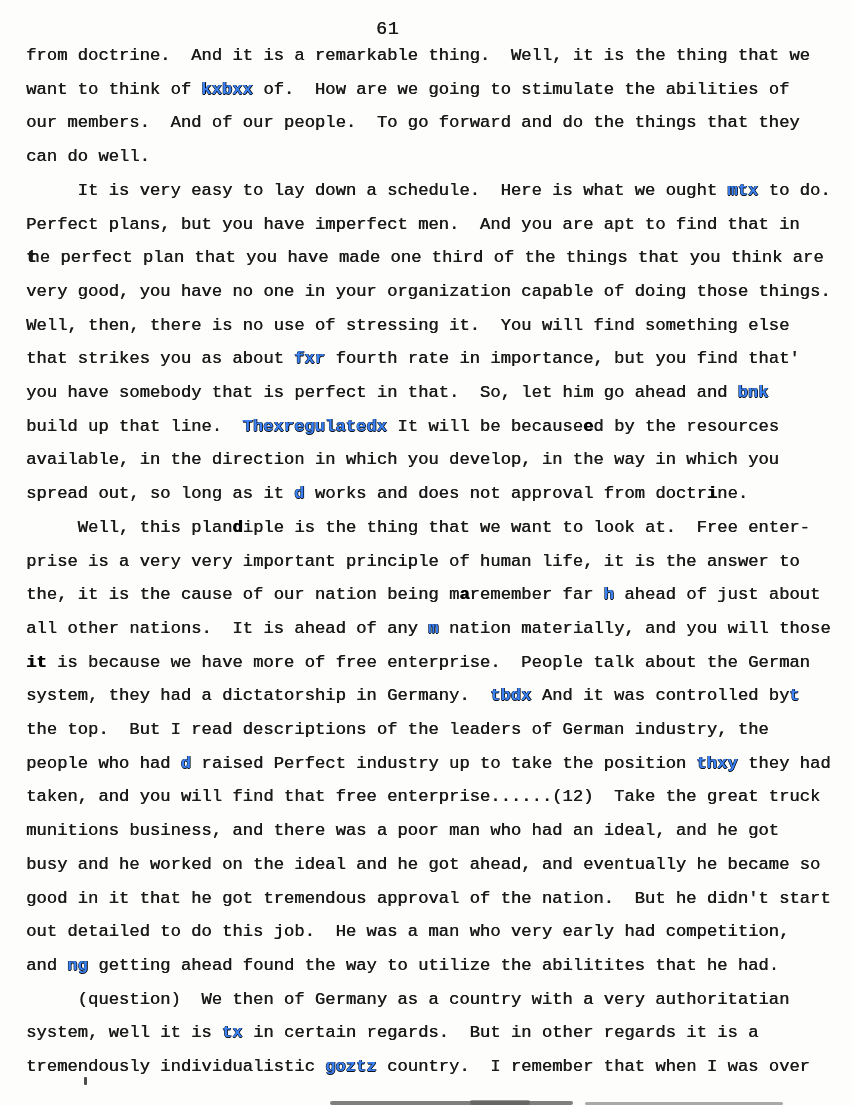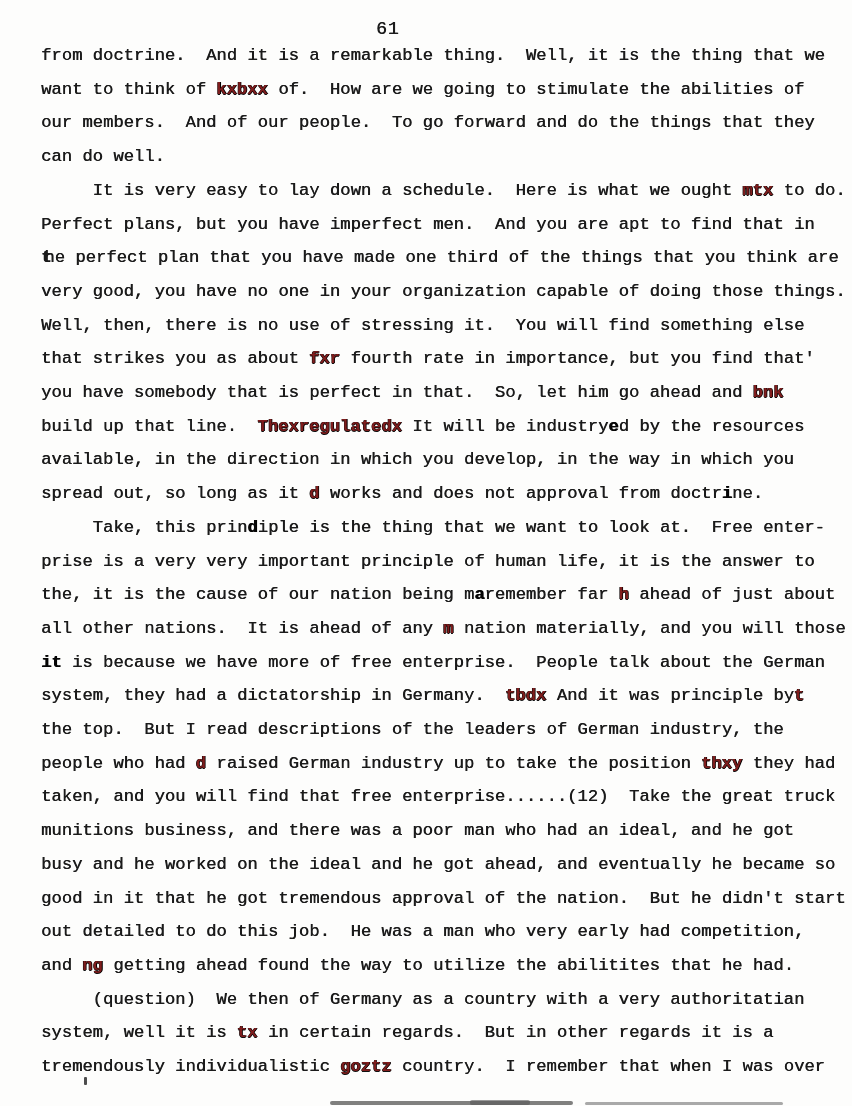--- a/index.html
+++ b/index.html
@@ -31,26 +31,25 @@
     position: absolute;
     left: 26px;
     top: 39px;
     width: 820px;
   }
   .para {
     white-space: pre;
     font-size: 17.2px;
     line-height: 33.7px;
     text-shadow: 0.45px 0 0 currentColor;
-    margin-left: 15px;
   }
   
   .strike {
     font-weight: bold;
-    color: #7f1d1d;
+    color: #3b82f6;
     text-shadow: 0.8px 0 0 #000, 0 0.5px 0 #111, -0.4px 0 0 #000;
   }
   
   .ov {
     font-weight: bold;
     color: #060606;
     text-shadow: 0.7px 0 0 #000;
   }
   
   .sq {
@@ -87,31 +86,31 @@
 want to think of </span><span class="strike">kxbxx</span><span> of.  How are we going to stimulate the abilities of
 our members.  And of our people.  To go forward and do the things that they
 can do well.</span></div>
       <div class="para"><span>     It is very easy to lay down a schedule.  Here is what we ought </span><span class="strike">mtx</span><span> to do.
 Perfect plans, but you have imperfect men.  And you are apt to find that in
 </span><span class="sq">t</span><span>he perfect plan that you have made one third of the things that you think are
 very good, you have no one in your organization capable of doing those things.
 Well, then, there is no use of stressing it.  You will find something else
 that strikes you as about </span><span class="strike">fxr</span><span> fourth rate in importance, but you find that'
 you have somebody that is perfect in that.  So, let him go ahead and </span><span class="strike">bnk</span><span>
-build up that line.  </span><span class="strike">Thexregulatedx</span><span> It will be industry</span><span class="ov">e</span><span>d by the resources
+build up that line.  </span><span class="strike">Thexregulatedx</span><span> It will be because</span><span class="ov">e</span><span>d by the resources
 available, in the direction in which you develop, in the way in which you
 spread out, so long as it </span><span class="strike">d</span><span> works and does not approval from doctr</span><span class="ov">i</span><span>ne.</span></div>
-      <div class="para"><span>     Take, this prin</span><span class="ov">d</span><span>iple is the thing that we want to look at.  Free enter-
+      <div class="para"><span>     Well, this plan</span><span class="ov">d</span><span>iple is the thing that we want to look at.  Free enter-
 prise is a very very important principle of human life, it is the answer to
 the, it is the cause of our nation being m</span><span class="ov">a</span><span>remember far </span><span class="strike">h</span><span> ahead of just about
 all other nations.  It is ahead of any </span><span class="strike">m</span><span> nation materially, and you will those
 </span><span class="ov">it</span><span> is because we have more of free enterprise.  People talk about the German
-system, they had a dictatorship in Germany.  </span><span class="strike">tbdx</span><span> And it was principle by</span><span class="strike">t</span><span>
+system, they had a dictatorship in Germany.  </span><span class="strike">tbdx</span><span> And it was controlled by</span><span class="strike">t</span><span>
 the top.  But I read descriptions of the leaders of German industry, the
-people who had </span><span class="strike">d</span><span> raised German industry up to take the position </span><span class="strike">thxy</span><span> they had
+people who had </span><span class="strike">d</span><span> raised Perfect industry up to take the position </span><span class="strike">thxy</span><span> they had
 taken, and you will find that free enterprise......(12)  Take the great truck
 munitions business, and there was a poor man who had an ideal, and he got
 busy and he worked on the ideal and he got ahead, and eventually he became so
 good in it that he got tremendous approval of the nation.  But he didn't start
 out detailed to do this job.  He was a man who very early had competition,
 and </span><span class="strike">ng</span><span> getting ahead found the way to utilize the abilitites that he had.</span></div>
       <div class="para"><span>     (question)  We then of Germany as a country with a very authoritatian
 system, well it is </span><span class="strike">tx</span><span> in certain regards.  But in other regards it is a
 tremendously individualistic </span><span class="strike">goztz</span><span> country.  I remember that when I was over</span></div>
     </div>

